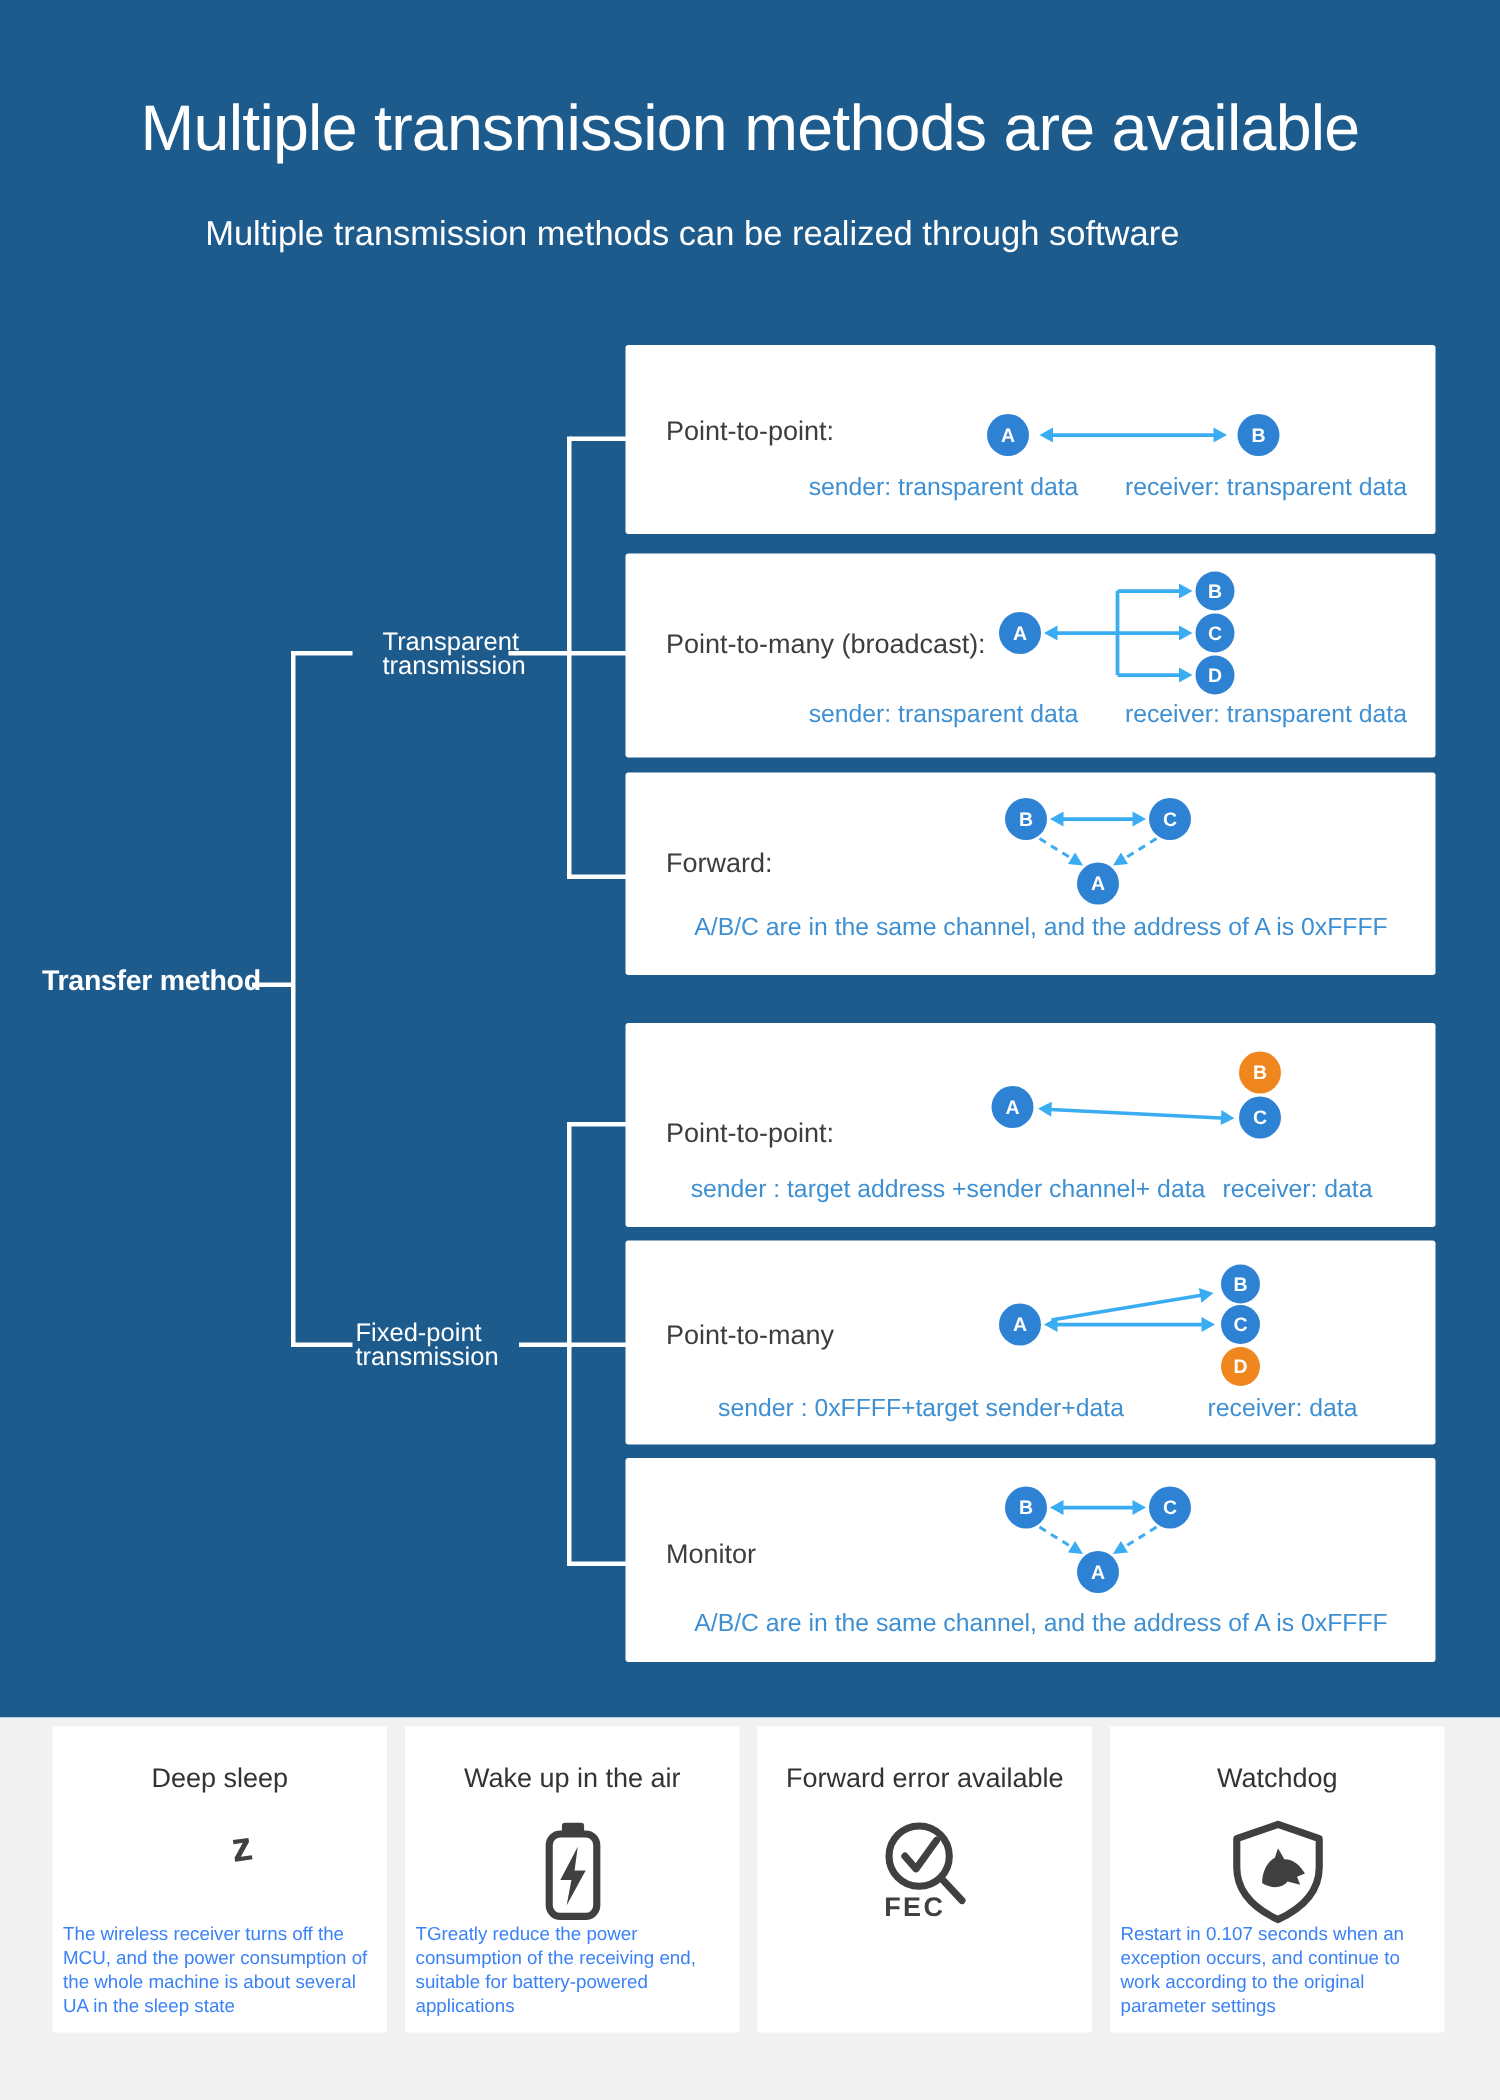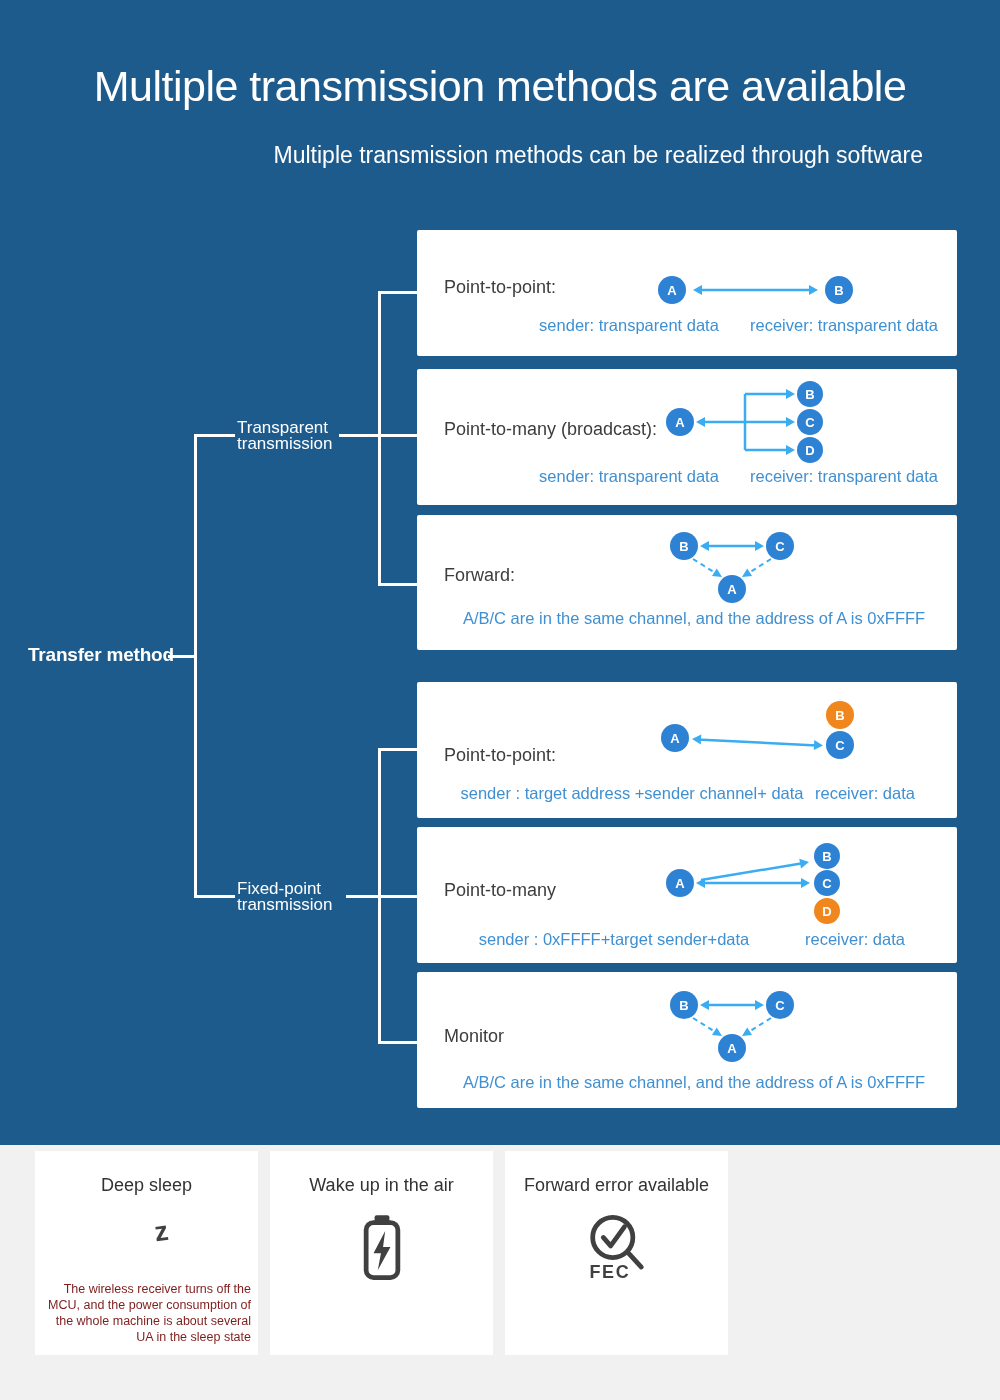--- a/index.html
+++ b/index.html
@@ -4,21 +4,21 @@
 <style>
   html,body{margin:0;padding:0;background:#ffffff;}
   *{box-sizing:border-box;}
   .canvas{position:relative;width:1000px;height:1400px;overflow:hidden;
           font-family:"Liberation Sans",sans-serif;}
   .bg-blue{position:absolute;left:0;top:0;width:1000px;height:1145px;background:var(--background-blue,#1e5b8d);}
   .bg-gray{position:absolute;left:0;top:1145px;width:1000px;height:255px;background:var(--band-gray,#f1f1f2);}
 
   .hero-title{position:absolute;top:62px;left:0;width:1000px;margin:0;text-align:center;
     color:#fff;font-weight:300;font-size:43px;letter-spacing:-0.5px;}
-  .hero-sub{position:absolute;top:142px;left:0;width:923px;margin:0;text-align:right;
+  .hero-sub{position:absolute;top:142px;left:0;width:923px;margin:0;text-align:center;
     color:#fff;font-weight:400;font-size:23px;}
 
   
   .tl{position:absolute;background:#fff;}
   .root-label{position:absolute;left:28px;top:644px;color:#fff;font-size:19px;font-weight:bold;letter-spacing:-0.2px;}
   .branch-label{position:absolute;color:#fff;font-size:17px;line-height:16px;}
   .branch-label span{display:block;}
 
   
   .panel{position:absolute;left:417px;width:540px;background:var(--panel-white,#fff);border-radius:2px;}
@@ -29,22 +29,22 @@
   .al{stroke:var(--arrow,#3aacf2);stroke-width:2.5;fill:none;}
   .ald{stroke:var(--arrow,#3aacf2);stroke-width:2;fill:none;stroke-dasharray:5 4;}
   .ah{fill:var(--arrow,#3aacf2);}
   .nt{fill:#ffffff;font-family:"Liberation Sans",sans-serif;font-size:13px;font-weight:bold;text-anchor:middle;}
 
   
   .card{position:absolute;top:1151px;width:223px;height:204px;background:#fff;}
   .card-title{position:absolute;top:24px;left:0;width:100%;text-align:center;
     color:#333;font-size:18px;font-weight:400;}
   .card-icon{position:absolute;top:60px;left:50%;transform:translateX(-50%);}
-  .card-desc{position:absolute;left:7px;right:7px;bottom:10px;text-align:right;
-    color:#7f1d1d;font-size:12.5px;line-height:16px;}
+  .card-desc{position:absolute;left:7px;right:7px;bottom:10px;text-align:left;
+    color:#3b82f6;font-size:12.5px;line-height:16px;}
   .ic-stroke{stroke:var(--icon-gray,#404040);stroke-width:4.5;fill:none;stroke-linejoin:round;stroke-linecap:round;}
   .ic-fill{fill:var(--icon-gray,#404040);}
   .ic-text{fill:var(--icon-gray,#404040);font-family:"Liberation Sans",sans-serif;font-weight:bold;}
 </style>
 </head>
 <body>
 
 <div class="canvas">
   <div class="bg-blue"></div>
   <div class="bg-gray"></div>
@@ -61,21 +61,21 @@
   <div class="tl" style="left:380px;top:291px;width:38px;height:3px"></div>
   <div class="tl" style="left:380px;top:434px;width:38px;height:3px"></div>
   <div class="tl" style="left:380px;top:583px;width:38px;height:3px"></div>
   <div class="tl" style="left:194px;top:895px;width:41px;height:3px"></div>
   <div class="tl" style="left:346px;top:895px;width:34px;height:3px"></div>
   <div class="tl" style="left:378px;top:748px;width:3px;height:296px"></div>
   <div class="tl" style="left:380px;top:748px;width:38px;height:3px"></div>
   <div class="tl" style="left:380px;top:895px;width:38px;height:3px"></div>
   <div class="tl" style="left:380px;top:1041px;width:38px;height:3px"></div>
 
-  <div class="branch-label" style="left:237px;top:420px">
+  <div class="branch-label" style="left:255px;top:420px">
     <span>Transparent</span>
     <span>transmission</span>
   </div>
   <div class="branch-label" style="left:237px;top:881px">
     <span>Fixed-point</span>
     <span>transmission</span>
   </div>
 
   <div class="panel" style="top:230px;height:126px">
     <span class="plabel" style="top:47px">Point-to-point:</span>
@@ -243,25 +243,34 @@
     <div class="card-desc">The wireless receiver turns off the MCU, and the power consumption of the whole machine is about several UA in the sleep state</div>
   </div>
 
   <div class="card" style="left:270px">
     <div class="card-title">Wake up in the air</div>
     <svg class="card-icon" width="74" height="74" viewBox="0 0 70 70">
       <rect class="ic-fill" x="28" y="4" width="14" height="8" rx="2"></rect>
       <rect class="ic-stroke" x="20" y="11" width="30" height="52" rx="7"></rect>
       <polygon class="ic-fill" points="38,19 27,40 34,40 31,56 43,34 36,34"></polygon>
     </svg>
+    <div class="card-desc">TGreatly reduce the power consumption of the receiving end, suitable for battery-powered applications</div>
   </div>
 
   <div class="card" style="left:505px">
     <div class="card-title">Forward error available</div>
     <svg class="card-icon" width="74" height="74" viewBox="0 0 70 70">
       <circle class="ic-stroke" cx="31" cy="25" r="19"></circle>
       <line class="ic-stroke" x1="45" y1="39" x2="58" y2="53"></line>
       <path class="ic-stroke" d="M22 25 L29 33 L42 15"></path>
       <text class="ic-text" x="9" y="63" font-size="17" letter-spacing="1.5">FEC</text>
     </svg>
   </div>
 
+  <div class="card" style="left:740px">
+    <div class="card-title">Watchdog</div>
+    <svg class="card-icon" width="74" height="74" viewBox="0 0 70 70">
+      <path class="ic-stroke" d="M35 5 L61 14 L61 32 C61 48 50 58 35 65 C20 58 9 48 9 32 L9 14 Z"></path>
+      <path class="ic-fill" d="M25 42 C25 34 29 28 33 26 L35 20 L39 27 C45 27 49 31 52 36 L47 38 L49 43 L41 41 C38 45 31 46 25 42 Z"></path>
+    </svg>
+    <div class="card-desc">Restart in 0.107 seconds when an exception occurs, and continue to work according to the original parameter settings</div>
+  </div>
 </div>
 
 </body></html>

